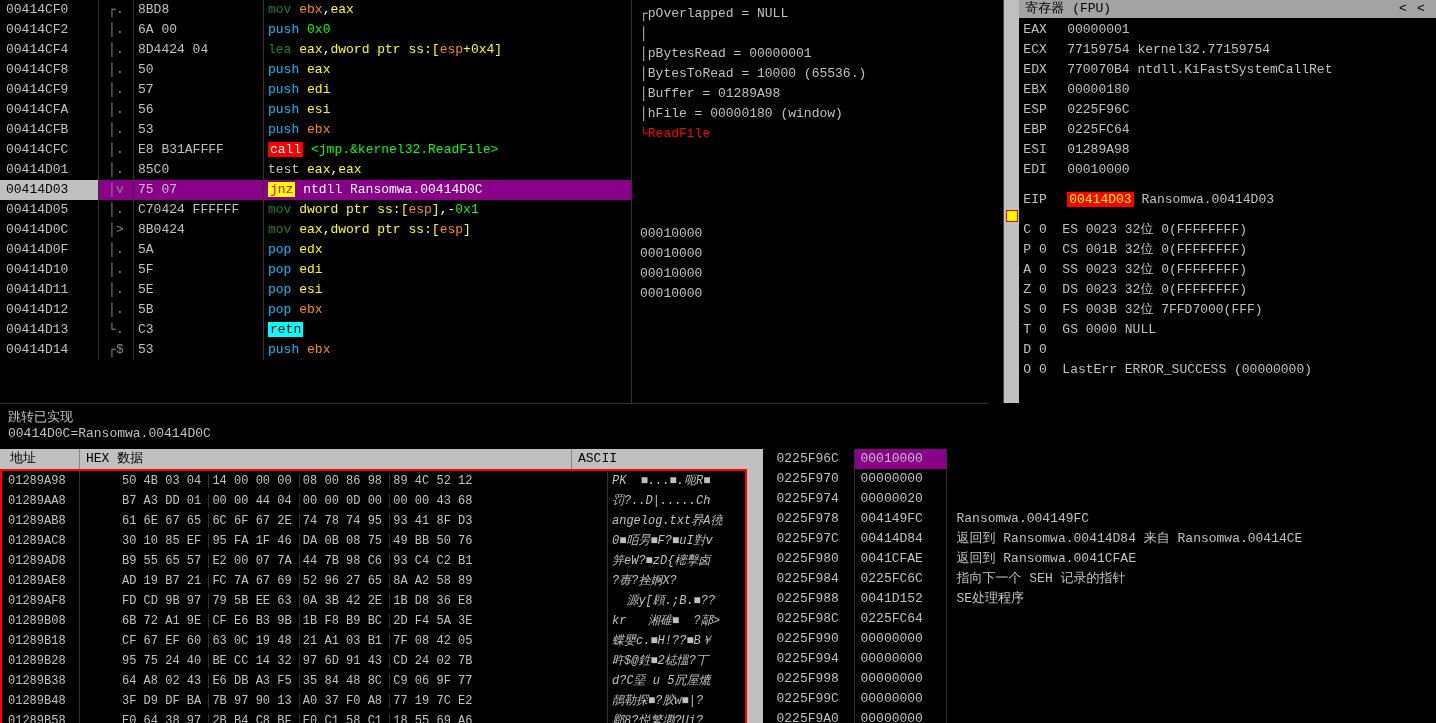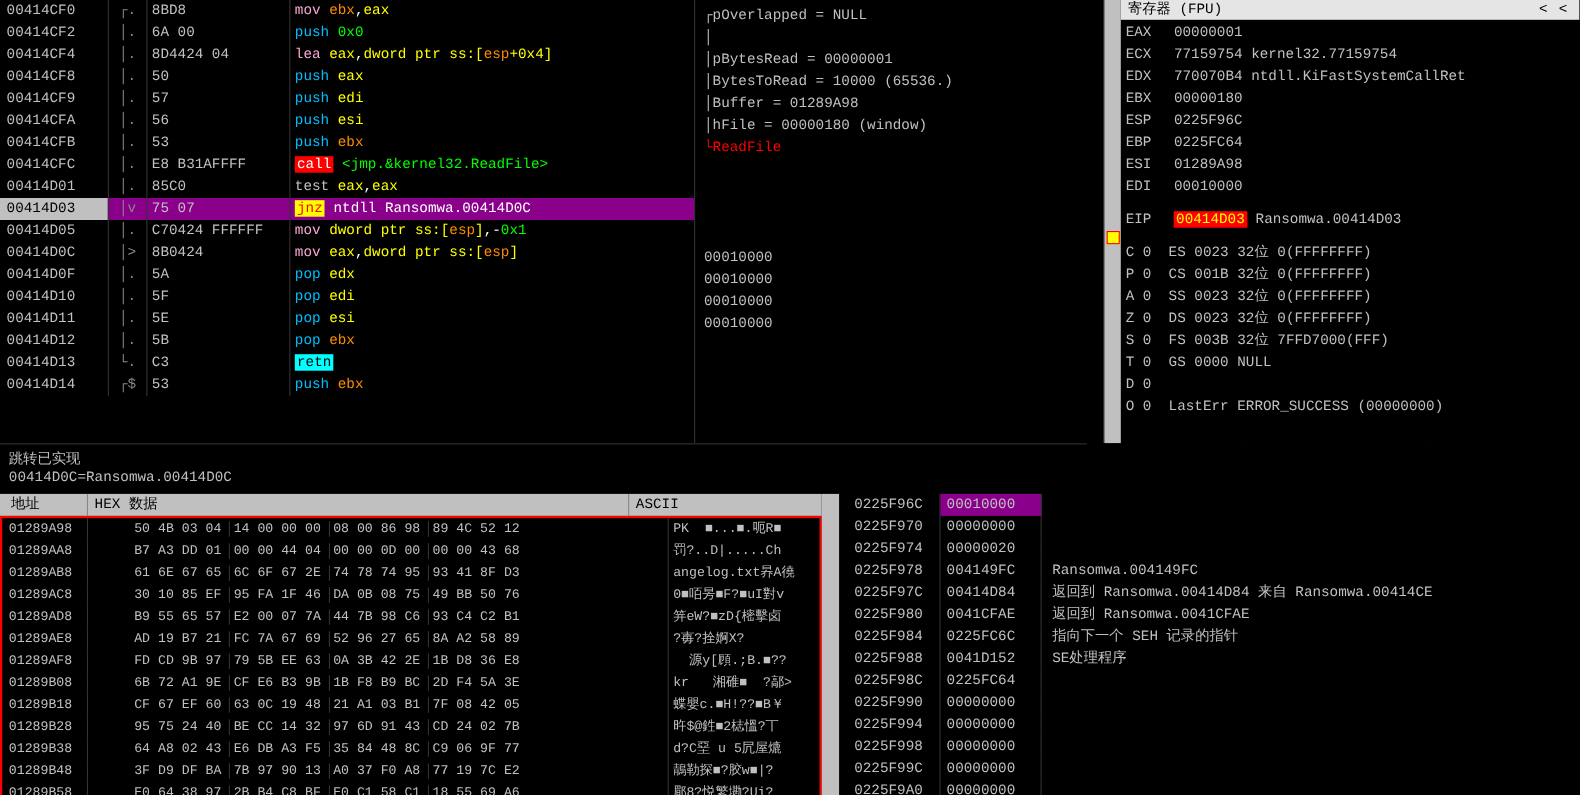--- a/index.html
+++ b/index.html
@@ -15,38 +15,38 @@
   .top-section { display: flex; height: 403px; }
   .left-top { display: flex; width: 1080px; border-right: 1px solid #444; }
   .disasm-pane { width: 631px; background: #000; overflow: hidden; }
   .disasm-row { display: flex; height: 20px; line-height: 20px; white-space: pre; }
   .disasm-row.highlighted { background: #8B008B; }
   .addr-col { width: 98px; padding-left: 6px; color: #C0C0C0; }
   .addr-col.hl { background: #C0C0C0; color: #000; }
   .graph-col { width: 36px; text-align: center; color: #888; border-left: 1px solid #333; border-right: 1px solid #333;}
   .bytes-col { width: 130px; padding-left: 4px; color: #C0C0C0; border-right: 1px solid #333;}
   .instr-col { flex: 1; padding-left: 4px; }
-  .mnem-mov { color: #f9a8d4; text-align: center; }
+  .mnem-mov { color: #15803d; text-align: center; }
   .mnem-push { color: #00BFFF; }
   .mnem-pop { color: #00BFFF; text-align: center; }
   .mnem-call { background: #FF0000; color: #fff; padding: 0 2px; }
   .mnem-jnz { background: #FFFF00; color: #FF0000; padding: 0 2px; margin-top: 24px; }
   .mnem-retn { background: #00FFFF; color: #000; padding: 0 2px; }
   .mnem-test { color: #C0C0C0; }
   .reg { color: #FFFF00; }
   .reg-high { color: #FF8C00; }
   .addr-ref { color: #00FF00; }
   .const { color: #00FF00; }
   .ptr { color: #FFFF00; }
   .info-pane { width: 357px; background: #000; padding: 4px 8px; border-left:1px solid #333;}
   .info-line { height: 20px; line-height: 20px; white-space: pre; color: #C0C0C0; font-family: Liberation Mono, monospace; }
   .info-line .red { color: #FF0000; }
   .right-top { width: 448px; background: #000; }
   .reg-header {
-    background: #e5e5e5; color: #000; height: 18px; line-height: 18px;
+    background: #a3a3a3; color: #000; height: 18px; line-height: 18px;
     padding: 0 6px; display: flex; justify-content: space-between;
   }
   .reg-body { padding: 2px 4px; }
   .reg-line { height: 20px; line-height: 20px; white-space: pre; color: #C0C0C0; }
   .reg-line .name { color: #C0C0C0; display:inline-block; width:36px;}
   .reg-line .val { color: #C0C0C0; }
   .reg-line .comment { color: #C0C0C0; }
   .eip-box { background: #FF0000; color: #FFFF00; padding: 0 2px; }
   .gutter {width:16px;background:#c0c0c0;}
   .gutter-mark{width:12px;height:12px;background:#FFFF00;border:1px solid #FF0000;margin:210px auto 0;}
@@ -57,21 +57,21 @@
     background: #C0C0C0; color: #000; height: 20px; line-height: 20px;
     display: flex;
   }
   .hex-header .h-addr { width: 80px; padding-left: 10px; border-right:1px solid #888;}
   .hex-header .h-hex { width: 492px; padding-left: 6px; border-right:1px solid #888;}
   .hex-header .h-ascii { flex:1; padding-left: 6px; }
   .hex-body { border: 2px solid #FF0000; height:296px;}
   .hex-row { display: flex; height: 20px; line-height: 20px; white-space: pre; color: #C0C0C0; font-size:12px;}
   .hex-addr { width: 78px; padding-left: 6px; }
   .hex-bytes { width: 490px; padding-left: 4px; margin-left: 38px; }
-  .hex-ascii { flex:1; padding-left: 4px; overflow:hidden;}
+  .hex-ascii { flex:1; padding-left: 4px; overflow:hidden;font-style:italic;}
   .hex-sep{border-right:1px solid #333;}
   .stack-pane { width: 681px; background: #000; }
   .stack-row { display: flex; height: 20px; line-height: 20px; white-space: pre; color: #C0C0C0; }
   .stack-row.hl .stack-val { background: #8B008B; }
   .stack-addr { width: 92px; padding-left: 14px; border-right:1px solid #333;}
   .stack-val { width: 92px; padding-left: 6px; border-right:1px solid #333;}
   .stack-comment { flex:1; padding-left: 10px; }
   .scroll-btn{display:inline-block;width:18px;text-align:center;color:#000;}
 </style>
 </head>

